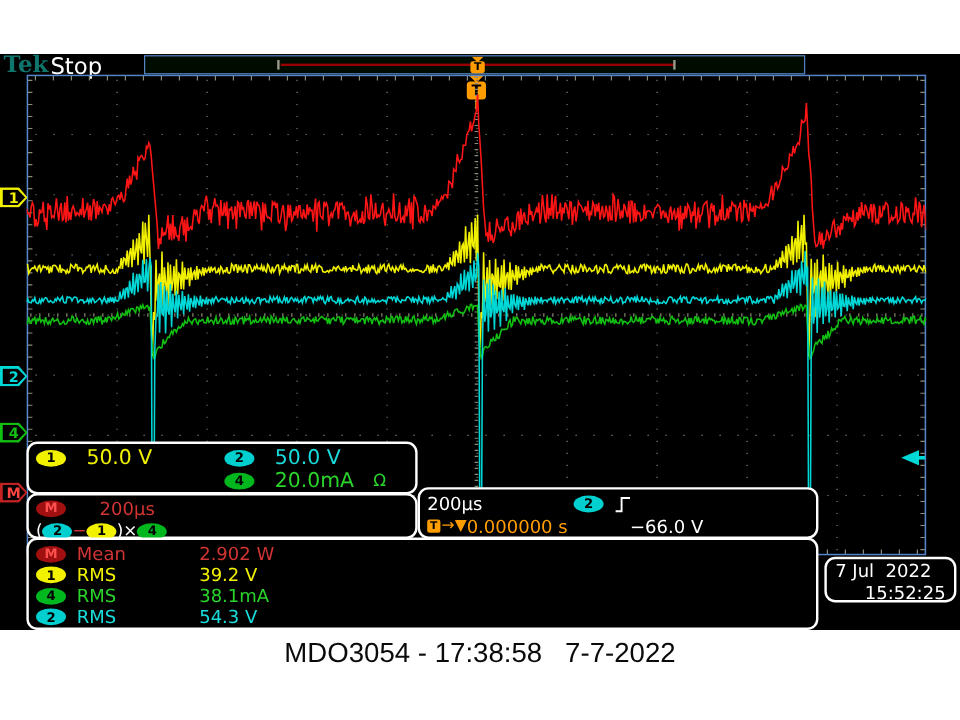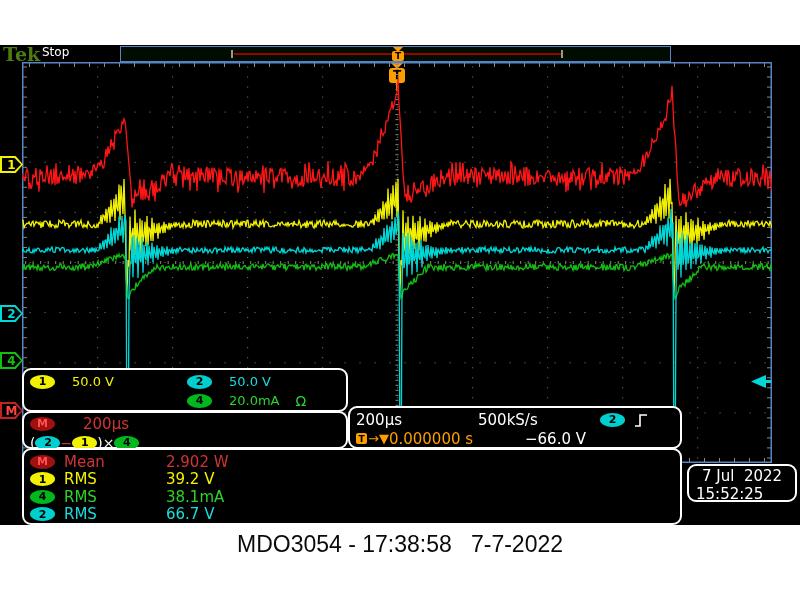--- a/index.html
+++ b/index.html
@@ -1,22 +1,22 @@
 <!DOCTYPE html>
 <html><head>
 <meta charset="utf-8">
 <style>
   html,body{margin:0;padding:0;background:#ffffff;}
   body{width:800px;height:600px;position:relative;font-family:"DejaVu Sans",sans-serif;-webkit-font-smoothing:none;}
   .scope{position:absolute;left:0;top:45px;width:800px;height:480px;background:#000;overflow:hidden;}
   .abs{position:absolute;}
 
   
-  .tek-logo{left:3px;top:-2px;color:#4d7c0f;font-family:"DejaVu Serif",serif;font-weight:bold;font-size:19px;}
-  .acq-status{left:42px;top:0px;color:#fff;font-size:12px;}
+  .tek-logo{left:3px;top:-2px;color:#0f766e;font-family:"DejaVu Serif",serif;font-weight:bold;font-size:19px;}
+  .acq-status{left:42px;top:0px;color:#fff;font-size:19px;}
   .acq-bar{left:120px;top:1px;width:549px;height:14px;border:1px solid #5585c7;background:#010c01;}
   .acq-line{left:113px;top:6px;width:328px;height:2px;background:#990000;}
   .acq-bracket{top:3px;width:2px;height:8px;background:#9a9a8a;}
   .acq-tri{left:272px;top:0px;width:10px;height:5px;background:#ff9d00;clip-path:polygon(0 0,100% 0,50% 100%);}
   .acq-tbox{left:271px;top:4px;width:12px;height:10px;background:#ff9d00;border-radius:2px;color:#000;font-size:9px;font-weight:bold;text-align:center;line-height:10px;}
 
   
   .trig-marker{left:388px;top:17px;width:18px;height:30px;}
   .trig-marker .tri{position:absolute;left:2px;top:0;width:14px;height:7px;background:#ff9d00;clip-path:polygon(0 0,100% 0,50% 100%);}
   .trig-marker .tbx{position:absolute;left:1px;top:6px;width:16px;height:15px;background:#ff9d00;border-radius:3px;color:#000;font-weight:bold;font-size:12px;text-align:center;line-height:15px;}
@@ -40,21 +40,21 @@
   .math-box{left:22px;top:366px;width:326px;height:38px;padding:1px 6px;}
   .hz-box{left:348px;top:361px;width:334px;height:43px;padding:2px 6px;}
   .meas-box{left:22px;top:403px;width:660px;height:77px;padding:3px 6px;}
   .date-box{left:687px;top:419px;width:110px;height:38px;padding:1px 7px;color:#fff;font-size:15px;}
 
   .row{display:flex;align-items:center;height:19px;white-space:pre;}
   .badge{display:inline-flex;width:25px;height:14px;border-radius:50%;align-items:center;justify-content:center;color:#000;font-weight:bold;font-size:11px;flex:none;}
   .b1{background:#f2f200;} .b2{background:#00cfcf;} .b4{background:#00b81e;} .bM{background:#a01010;color:#ff5050;}
   .t1{color:#f2f200;} .t2{color:#19dcdc;} .t4{color:#2bd42b;} .tM{color:#d23434;} .tw{color:#fff;} .tor{color:#ff9d00;}
   .cell{display:inline-flex;align-items:center;}
-  .val{font-size:13px;margin-left:17px;}
+  .val{font-size:17px;margin-left:17px;}
   .mini-t{display:inline-flex;width:11px;height:11px;background:#ff9d00;border-radius:2px;color:#000;font-size:9px;font-weight:bold;align-items:center;justify-content:center;margin-right:1px;}
   .meas-row{display:flex;align-items:center;height:17.5px;}
   .meas-name{width:102px;margin-left:9px;font-size:15px;}
   .meas-val{font-size:15px;}
   .caption{position:absolute;left:0;top:531px;width:800px;text-align:center;color:#0a0a0a;font-size:23px;font-family:"Liberation Sans",sans-serif;white-space:pre;}
   svg{display:block;}
 </style>
 </head>
 <body>
 
@@ -148,21 +148,20 @@
       <span class="tM">−</span>
       <span class="badge b1">1</span>
       <span class="tw">)×</span>
       <span class="badge b4">4</span>
     </div>
   </div>
 
   <div class="abs box hz-box">
     <div class="row">
       <span class="tw" style="width:122px;font-size:15px;">200µs</span>
-      <span class="tw" style="width:122px;font-size:15px;">500kS/s</span>
       <span class="badge b2">2</span>
       <svg width="18" height="16" style="margin-left:8px;">
         <path d="M2 14 H7 V3 H14" fill="none" stroke="#ffffff" stroke-width="1.6"></path>
       </svg>
     </div>
     <div class="row">
       <span class="cell" style="width:122px;">
         <span class="mini-t">T</span>
         <span class="tor" style="font-size:13px;">→▼</span>
         <span class="tor" style="font-size:15px;">0.000000 s</span>
@@ -183,24 +182,24 @@
       <span class="meas-val t1">39.2 V</span>
     </div>
     <div class="meas-row">
       <span class="badge b4">4</span>
       <span class="meas-name t4">RMS</span>
       <span class="meas-val t4">38.1mA</span>
     </div>
     <div class="meas-row">
       <span class="badge b2">2</span>
       <span class="meas-name t2">RMS</span>
-      <span class="meas-val t2">66.7 V</span>
+      <span class="meas-val t2">54.3 V</span>
     </div>
   </div>
 
   <div class="abs box date-box">
-    <div style="text-align:center;white-space:pre;">7 Jul  2022</div>
-    <div style="text-align:left;">15:52:25</div>
+    <div style="text-align:left;white-space:pre;">7 Jul  2022</div>
+    <div style="text-align:right;">15:52:25</div>
   </div>
 
 </div>
 
 <div class="caption">MDO3054 - 17:38:58   7-7-2022</div>
 
 </body></html>

